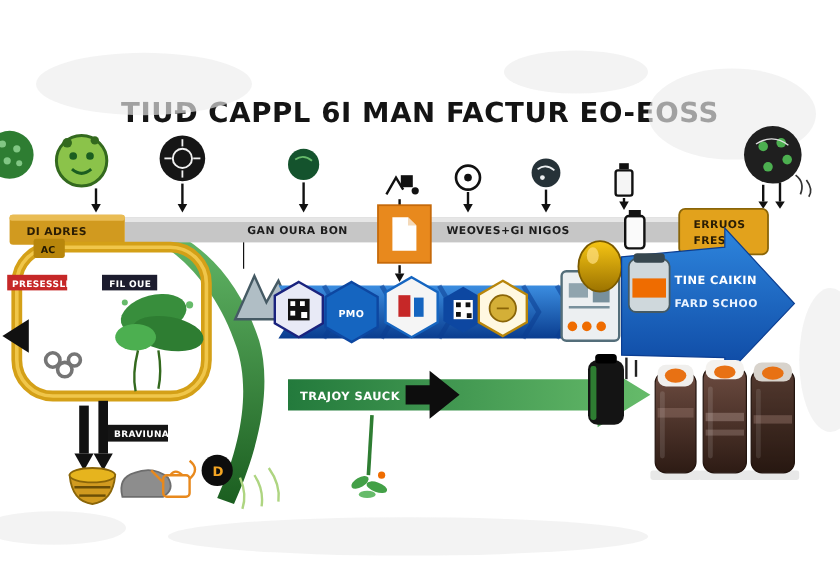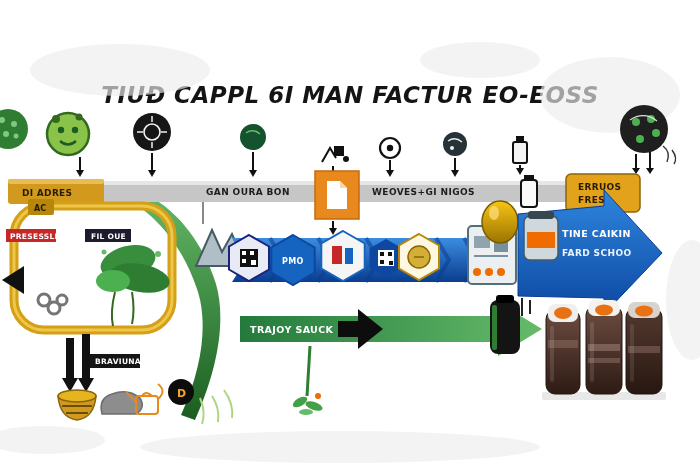--- a/index.html
+++ b/index.html
@@ -2,21 +2,21 @@
 <html><head>
 <meta charset="utf-8">
 <style>
   html,body{margin:0;padding:0;background:#fff;}
   .stage{
     position:relative;width:700px;height:470px;margin:0 auto;background:#ffffff;
     overflow:hidden;font-family:"DejaVu Sans",sans-serif;
   }
   .title{
     position:absolute;top:82px;left:0;width:100%;text-align:center;
-    font-size:23px;font-weight:800;letter-spacing:.5px;color:#141414;font-style:italic;
+    font-size:23px;font-weight:800;letter-spacing:.5px;color:#141414;
   }
   svg{position:absolute;left:0;top:0;}
   svg text{font-family:"DejaVu Sans",sans-serif;}
   .t9{font-size:9px;font-weight:bold;fill:#1d1d1d;letter-spacing:.4px;}
   .t9d{font-size:9px;font-weight:bold;fill:#2b1d04;letter-spacing:.3px;}
   .t7w{font-size:7.5px;font-weight:bold;fill:#ffffff;letter-spacing:.3px;}
   .t8w{font-size:8px;font-weight:bold;fill:#ffffff;letter-spacing:.3px;}
   .t95w{font-size:9.5px;font-weight:bold;fill:#ffffff;letter-spacing:.4px;}
   .t9b{font-size:9px;font-weight:bold;fill:#eaf3ff;letter-spacing:.4px;}
   .tD{font-size:11px;font-weight:bold;fill:#f5a623;}

